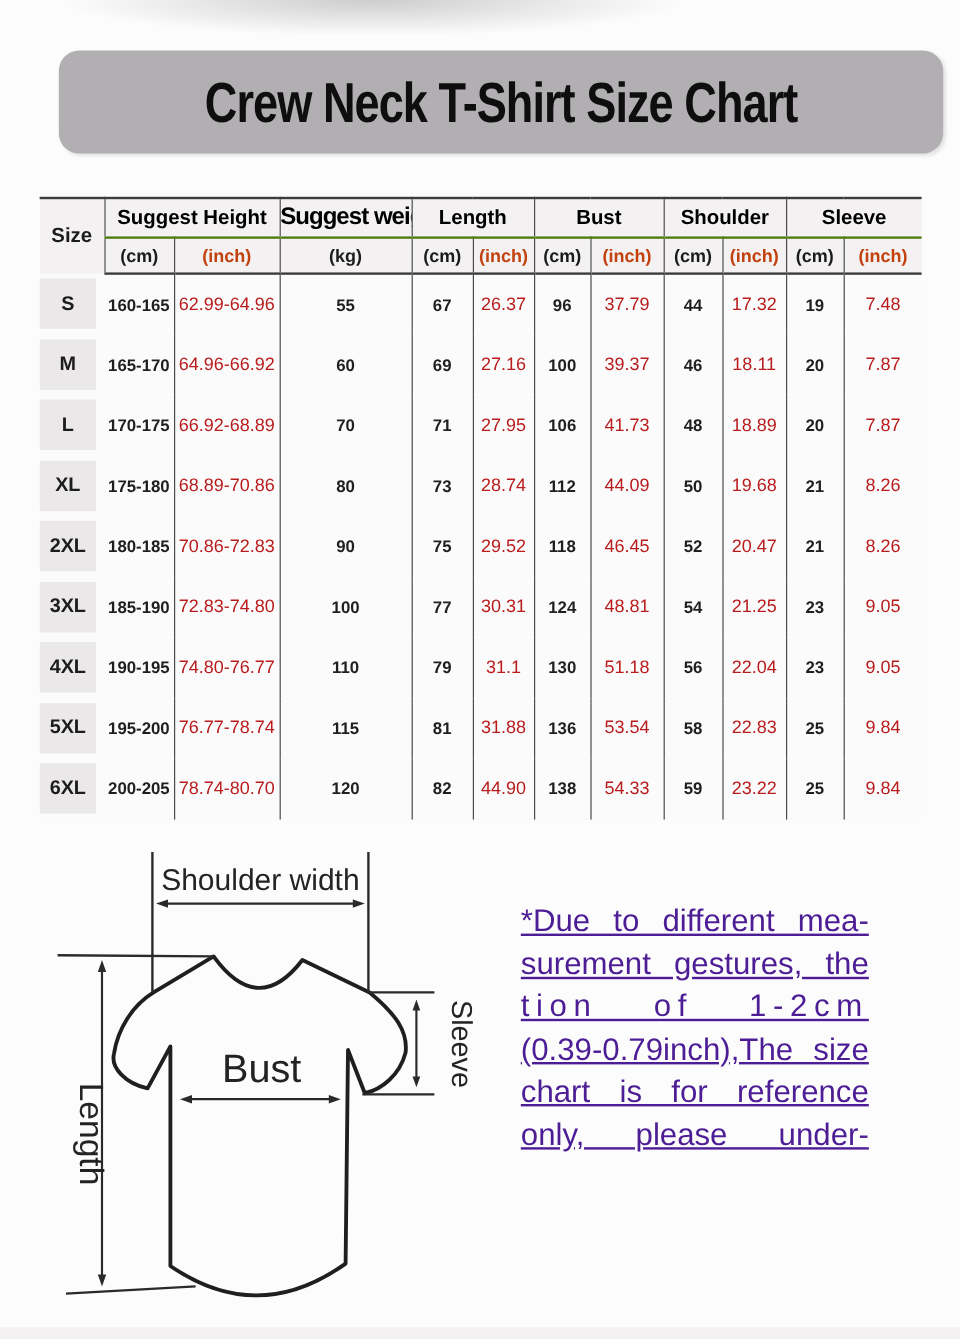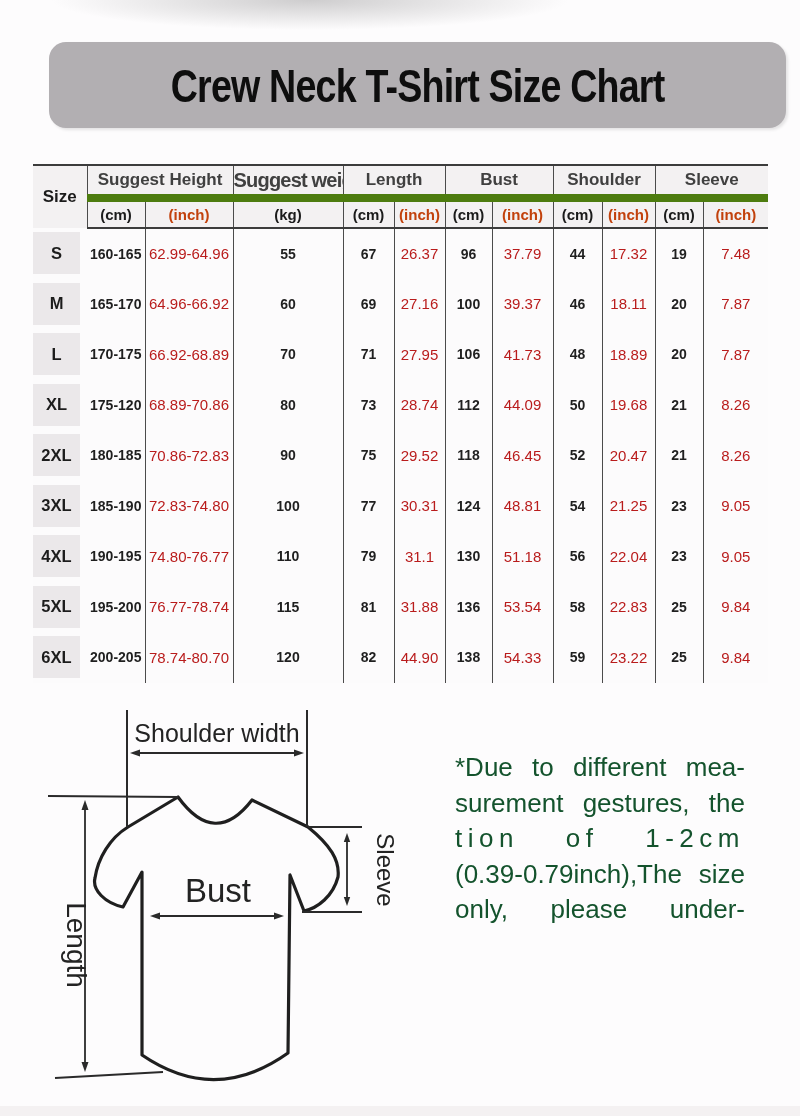--- a/index.html
+++ b/index.html
@@ -31,21 +31,21 @@
     border-top:2px solid #3c3c3c;
   }
   table.size-table th,table.size-table td{
     padding:0;text-align:center;vertical-align:middle;overflow:hidden;white-space:nowrap;
   }
   thead tr{background:#f3f1f2;}
   thead tr.grp-row{height:33px;}
   thead tr.units-row{height:30px;}
   tbody tr{height:50.5px;background:#fcfbfc;}
   .th-size{font-size:17px;font-weight:700;color:#1b1b1b;border-right:1px solid #4b4b4b;}
-  .grp{font-size:17px;font-weight:700;color:#404040;border-bottom:8px solid #4d7c0f;}
+  .grp{font-size:17px;font-weight:700;color:#000000;border-bottom:2px solid #4d7c0f;}
   .grp.cond{font-size:20px;letter-spacing:-0.8px;text-align:right;}
   .br{border-right:1px solid #4b4b4b;}
   .units-row th{font-size:15px;font-weight:700;border-bottom:2px solid #3c3c3c;}
   .u-cm{color:#1b1b1b;}
   .u-in{color:#c2410c;}
   td.c-cm,td.c-kg{font-size:14px;font-weight:700;color:#1f1f1f;}
   td.c-in{font-size:15px;font-weight:400;color:#b91c1c;margin-left:20px;}
   td.c-size{text-align:left;}
   .size-chip{
     display:flex;align-items:center;justify-content:center;
@@ -53,21 +53,21 @@
     font-size:16.5px;font-weight:700;color:#1c1c1c;
   }
   
   svg.diagram{position:absolute;left:30px;top:700px;}
   .shirt{fill:#fdfcfd;stroke:#1f1f1f;stroke-width:3.2;stroke-linejoin:round;}
   .mline{stroke:#2a2a2a;stroke-width:1.8;fill:none;}
   .refline{stroke:#2a2a2a;stroke-width:2;fill:none;}
   .ahead{fill:#2a2a2a;stroke:none;}
   .dlabel{fill:#232323;}
   
-  .note{position:absolute;left:455px;top:750px;width:290px;color:#14532d;}
+  .note{position:absolute;left:434px;top:750px;width:290px;color:#4c1d95;text-decoration:underline;}
   .note-line{
     font-size:26px;line-height:35.5px;white-space:nowrap;
     text-align:justify;text-align-last:justify;
   }
   .note-line.spread{letter-spacing:5.5px;}
   .note-line.last{text-align-last:left;}
   .bottom-strip{position:absolute;left:0;bottom:0;width:800px;height:10px;background:#f4f1f2;}
 </style>
 </head>
 <body>
@@ -163,21 +163,21 @@
         <td class="c-in br">41.73</td>
         <td class="c-cm br">48</td>
         <td class="c-in br">18.89</td>
         <td class="c-cm br">20</td>
         <td class="c-in">7.87</td>
       </tr>
       <tr>
         <td class="c-size">
           <span class="size-chip">XL</span>
         </td>
-        <td class="c-cm br">175-120</td>
+        <td class="c-cm br">175-180</td>
         <td class="c-in br">68.89-70.86</td>
         <td class="c-kg br">80</td>
         <td class="c-cm br">73</td>
         <td class="c-in br">28.74</td>
         <td class="c-cm br">112</td>
         <td class="c-in br">44.09</td>
         <td class="c-cm br">50</td>
         <td class="c-in br">19.68</td>
         <td class="c-cm br">21</td>
         <td class="c-in">8.26</td>
@@ -310,16 +310,17 @@
     <polygon class="ahead" points="254,216 244,212.5 244,219.5"></polygon>
     <text class="dlabel" x="188" y="202" font-size="33" text-anchor="middle">Bust</text>
   </g>
 </svg>
 
 <div class="note">
   <div class="note-line">*Due to different mea-</div>
   <div class="note-line">surement gestures, the</div>
   <div class="note-line spread">tion of 1-2cm</div>
   <div class="note-line">(0.39-0.79inch),The size</div>
+  <div class="note-line">chart is for reference</div>
   <div class="note-line">only, please under-</div>
 </div>
 
 <div class="bottom-strip"></div>
 
 </body></html>

